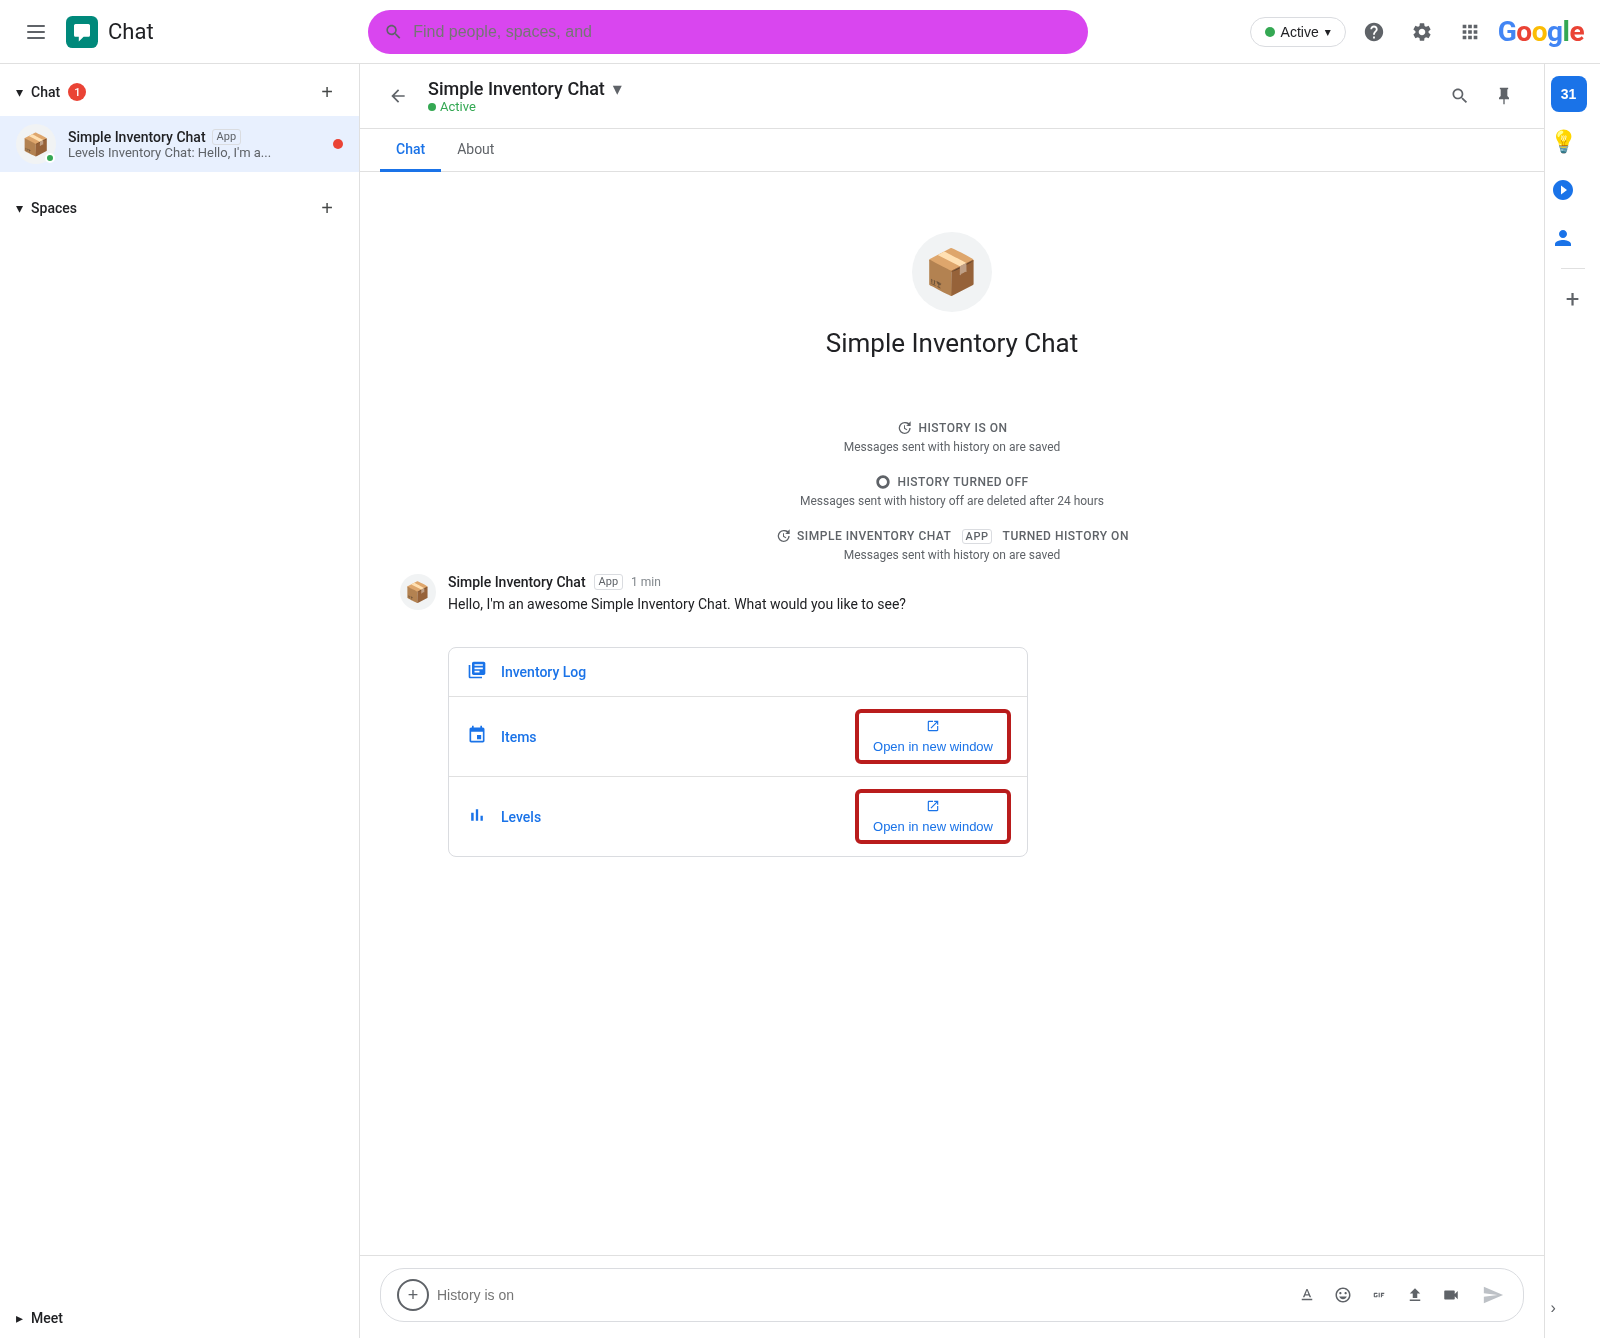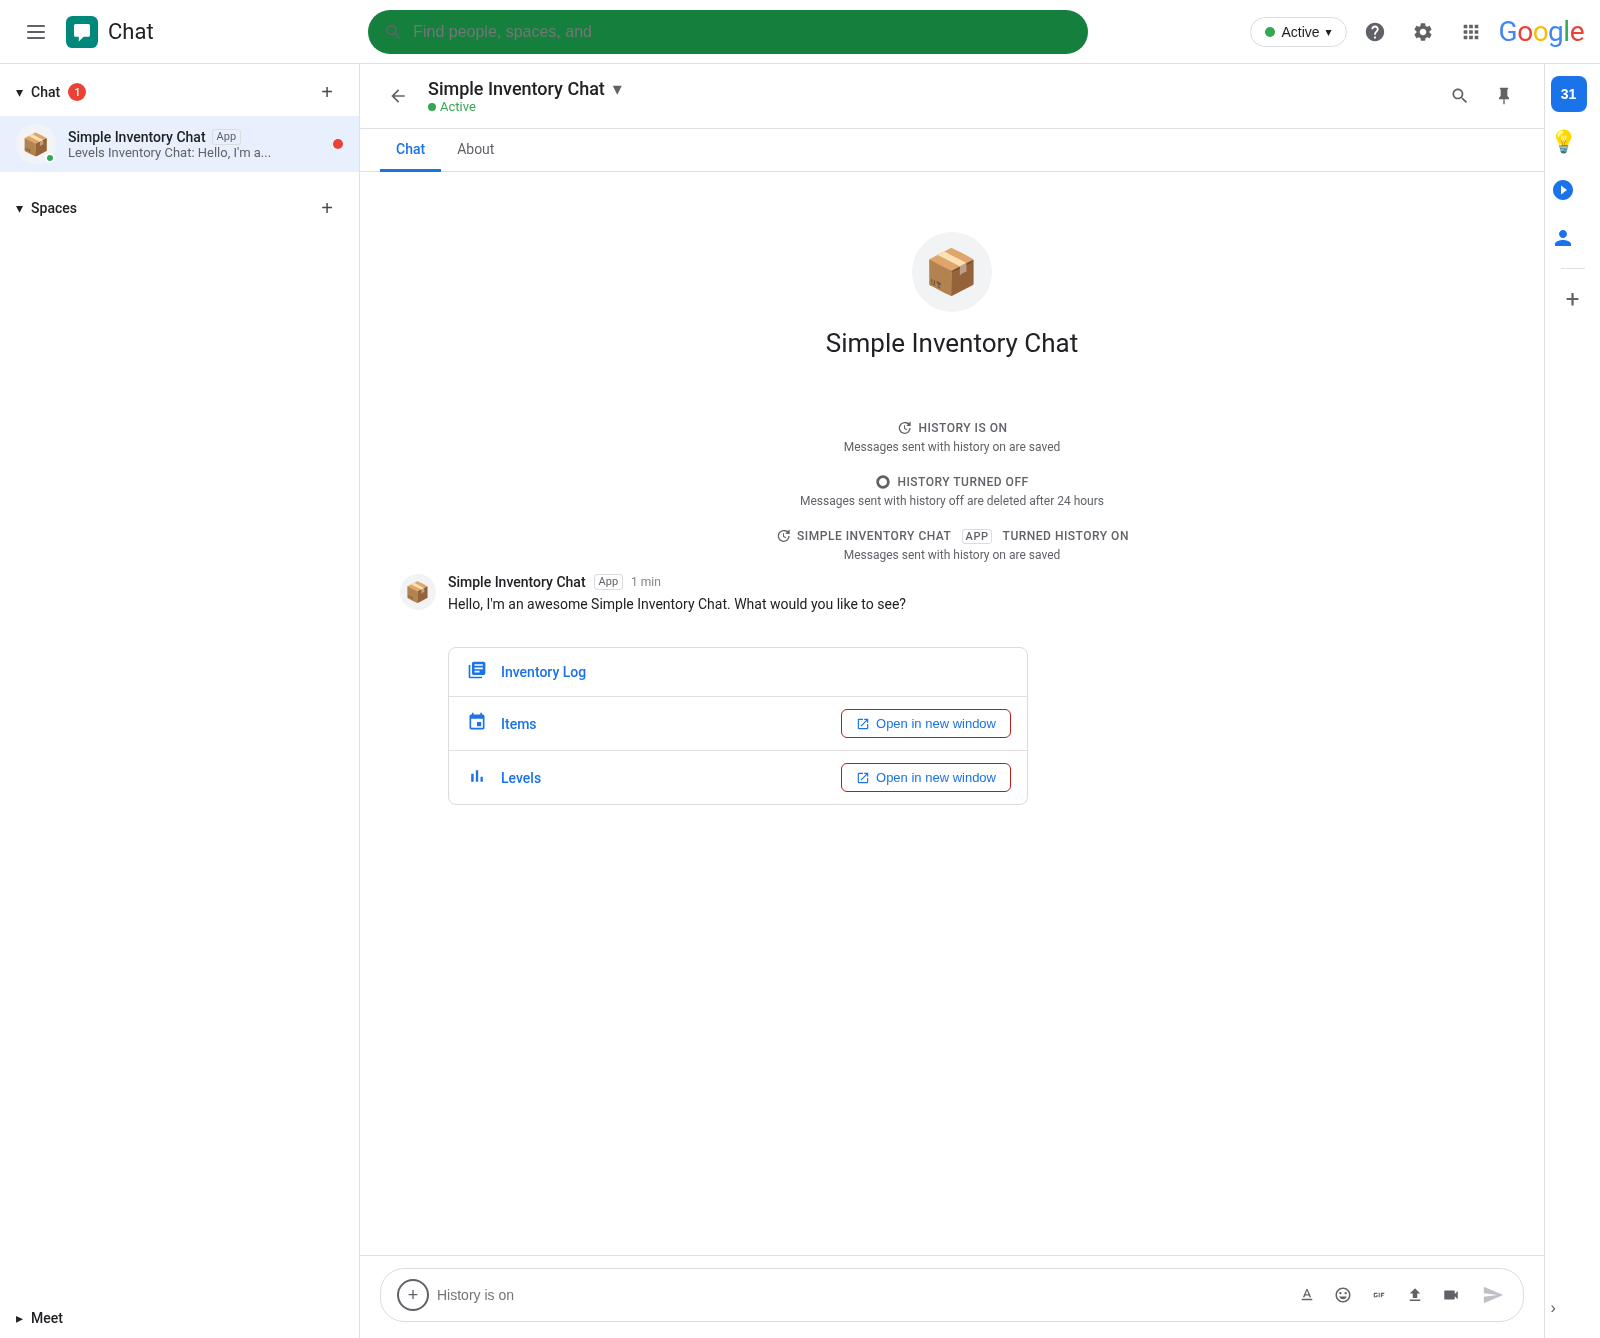--- a/index.html
+++ b/index.html
@@ -18,21 +18,21 @@
     }
     .topbar-left { display: flex; align-items: center; gap: 10px; min-width: 340px; }
     .hamburger-icon { cursor: pointer; display: flex; flex-direction: column; gap: 4px; padding: 8px; }
     .hamburger-icon span { width: 18px; height: 2px; background: #5f6368; border-radius: 2px; display: block; }
     .chat-logo { width: 32px; height: 32px; }
     .topbar-title { font-size: 22px; color: #202124; font-weight: 400; }
     .search-bar {
       flex: 1;
       max-width: 720px;
       height: 44px;
-      background: #15803d;
+      background: #d946ef;
       border-radius: 24px;
       display: flex;
       align-items: center;
       padding: 0 16px;
       gap: 10px;
     }
     .search-bar input {
       border: none;
       background: transparent;
       font-size: 16px;
@@ -60,21 +60,21 @@
       border-radius: 50%;
       display: flex;
       align-items: center;
       justify-content: center;
       cursor: pointer;
       color: #5f6368;
       font-size: 20px;
       border: none;
       background: none;
     }
-    .google-logo { font-size: 28px; font-weight: 400; letter-spacing: -0.5px; }
+    .google-logo { font-size: 28px; font-weight: 700; letter-spacing: -0.5px; }
     .google-logo span:nth-child(1) { color: #4285f4; }
     .google-logo span:nth-child(2) { color: #ea4335; }
     .google-logo span:nth-child(3) { color: #fbbc05; }
     .google-logo span:nth-child(4) { color: #4285f4; }
     .google-logo span:nth-child(5) { color: #34a853; }
     .google-logo span:nth-child(6) { color: #ea4335; }
 
     
     .main-area { display: flex; flex: 1; overflow: hidden; }
 
@@ -322,28 +322,29 @@
       border-bottom: 1px solid #e0e0e0;
       gap: 12px;
     }
     .action-row:last-child { border-bottom: none; }
     .action-icon { color: #1a73e8; font-size: 18px; flex-shrink: 0; width: 24px; text-align: center; }
     .action-label { font-size: 14px; font-weight: 500; color: #1a73e8; flex: 1; }
     .action-btn {
       display: flex;
       align-items: center;
       gap: 6px;
-      border: 1px solid #b91c1c;
+      border: 4px solid #b91c1c;
       border-radius: 6px;
       padding: 6px 14px;
       font-size: 13px;
       color: #1a73e8;
       cursor: pointer;
       background: #fff;
       font-weight: 500;
+      flex-direction: column;
     }
 
     
     .message-input-area {
       padding: 12px 20px 16px;
       border-top: 1px solid #e0e0e0;
       flex-shrink: 0;
     }
     .input-container {
       display: flex;

